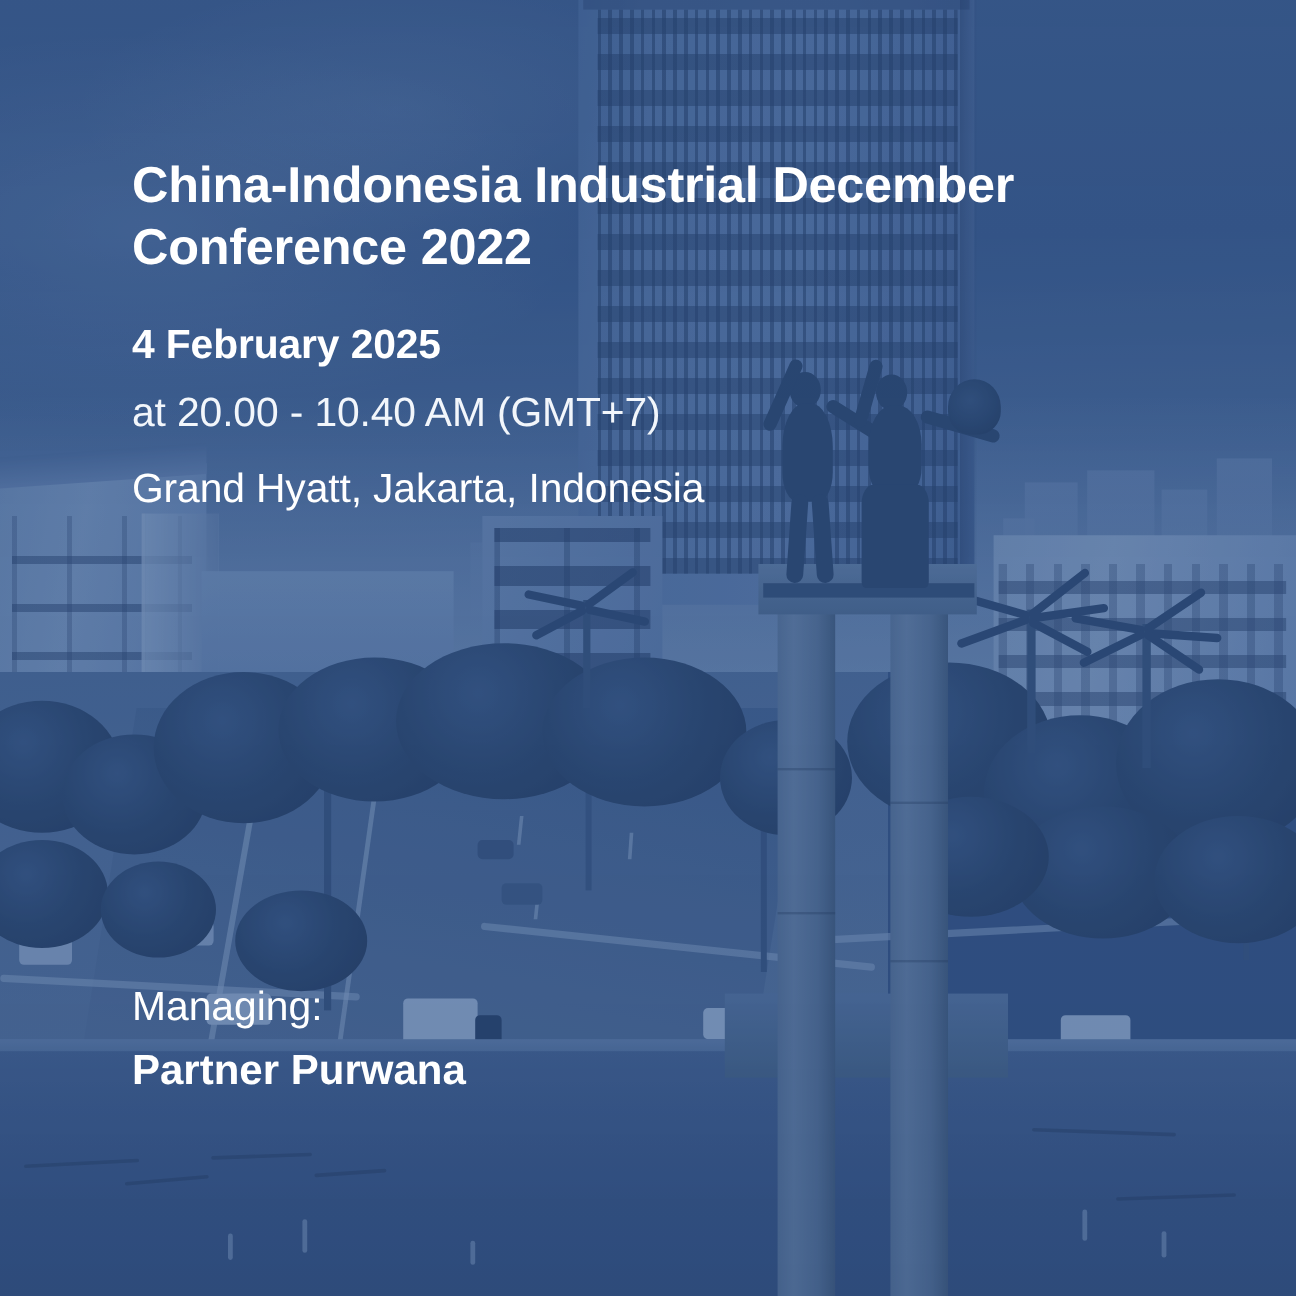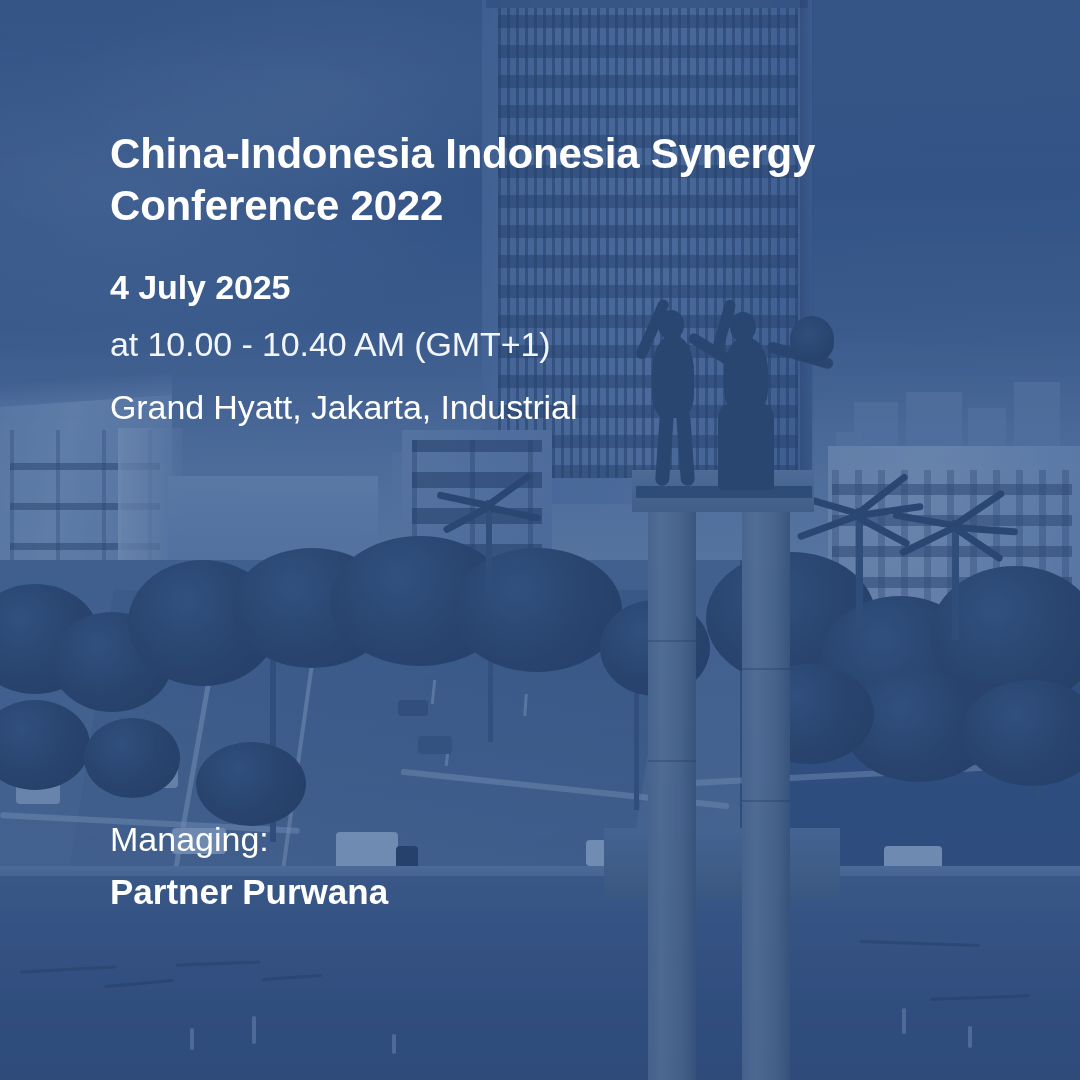--- a/index.html
+++ b/index.html
@@ -372,26 +372,26 @@
     </div>
 
   </div>
 
   <div id="tint"></div>
   <div id="tint2"></div>
 
   <div id="content">
 
     <div class="title">
-      <div>China-Indonesia Indonesia Synergy</div>
+      <div>China-Indonesia Industrial December</div>
       <div>Conference 2022</div>
     </div>
 
-    <div class="date">4 July 2025</div>
-    <div class="time">at 10.00 - 10.40 AM (GMT+1)</div>
-    <div class="venue">Grand Hyatt, Jakarta, Industrial</div>
+    <div class="date">4 February 2025</div>
+    <div class="time">at 20.00 - 10.40 AM (GMT+7)</div>
+    <div class="venue">Grand Hyatt, Jakarta, Indonesia</div>
 
     <div class="spk-label">Managing:</div>
     <div class="spk-name">Partner Purwana</div>
 
   </div>
 
 </div>
 
 </body></html>

